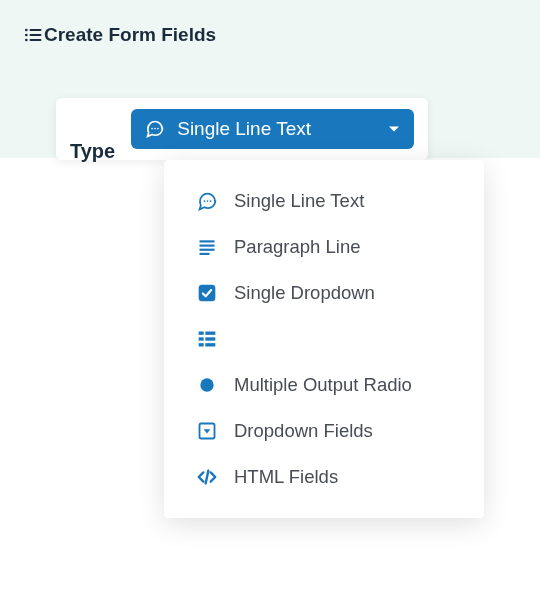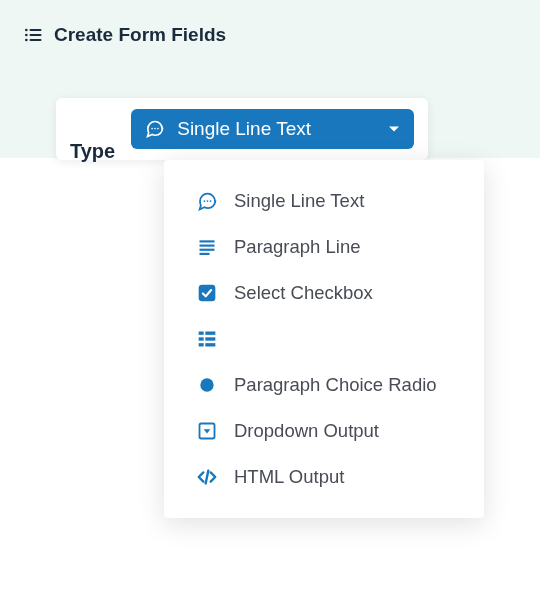--- a/index.html
+++ b/index.html
@@ -14,21 +14,20 @@
     position: absolute;
     left: 0; top: 0;
     width: 540px; height: 158px;
     background: #eef7f4;
   }
   .header {
     position: absolute;
     left: 22px; top: 24px;
     display: flex;
     align-items: center;
-    gap: 10px;
   }
   .header-icon { width: 22px; height: 22px; display:flex; align-items:center; justify-content:center; color:#1a2b3c; }
   .header-title {
     font-size: 19px;
     font-weight: 700;
     color: #1a2b3c;
   }
   .card {
     position: absolute;
     left: 56px; top: 98px;
@@ -155,21 +154,21 @@
     <span class="mi-label">Paragraph Line</span>
   </div>
 
   <div class="menu-item">
     <span class="mi-icon">
       <svg viewBox="0 0 24 24" width="20" height="20">
         <rect x="2" y="2" width="20" height="20" rx="4" fill="#1977bd"></rect>
         <path d="M7 12.5 L10.5 16 L17 8.5" fill="none" stroke="#fff" stroke-width="2.6" stroke-linecap="round" stroke-linejoin="round"></path>
       </svg>
     </span>
-    <span class="mi-label">Select Checkbox</span>
+    <span class="mi-label">Single Dropdown</span>
   </div>
 
   <div class="menu-item">
     <span class="mi-icon">
       <svg viewBox="0 0 24 24" width="20" height="20" fill="currentColor">
         <rect x="2" y="3" width="6" height="4"></rect>
         <rect x="10" y="3" width="12" height="4"></rect>
         <rect x="2" y="10" width="6" height="4"></rect>
         <rect x="10" y="10" width="12" height="4"></rect>
         <rect x="2" y="17" width="6" height="4"></rect>
@@ -177,37 +176,37 @@
       </svg>
     </span>
   </div>
 
   <div class="menu-item">
     <span class="mi-icon">
       <svg viewBox="0 0 24 24" width="20" height="20">
           <circle cx="12" cy="12" r="8" fill="#1977bd"></circle>
         </svg>
     </span>
-    <span class="mi-label">Paragraph Choice Radio</span>
+    <span class="mi-label">Multiple Output Radio</span>
   </div>
 
   <div class="menu-item">
     <span class="mi-icon">
       <svg viewBox="0 0 24 24" width="20" height="20" fill="none" stroke="currentColor" stroke-width="2.2">
         <rect x="3" y="3" width="18" height="18" rx="2"></rect>
         <path d="M8 10 L12 15 L16 10 Z" fill="currentColor" stroke="none"></path>
       </svg>
     </span>
-    <span class="mi-label">Dropdown Output</span>
+    <span class="mi-label">Dropdown Fields</span>
   </div>
 
   <div class="menu-item">
     <span class="mi-icon">
       <svg viewBox="0 0 24 24" width="22" height="22" fill="none" stroke="currentColor" stroke-width="2.6" stroke-linecap="round" stroke-linejoin="round">
         <polyline points="8 7 3 12 8 17"></polyline>
         <polyline points="16 7 21 12 16 17"></polyline>
         <line x1="13.5" y1="5" x2="10.5" y2="19"></line>
       </svg>
     </span>
-    <span class="mi-label">HTML Output</span>
+    <span class="mi-label">HTML Fields</span>
   </div>
 
 </div>
 
 </body></html>

